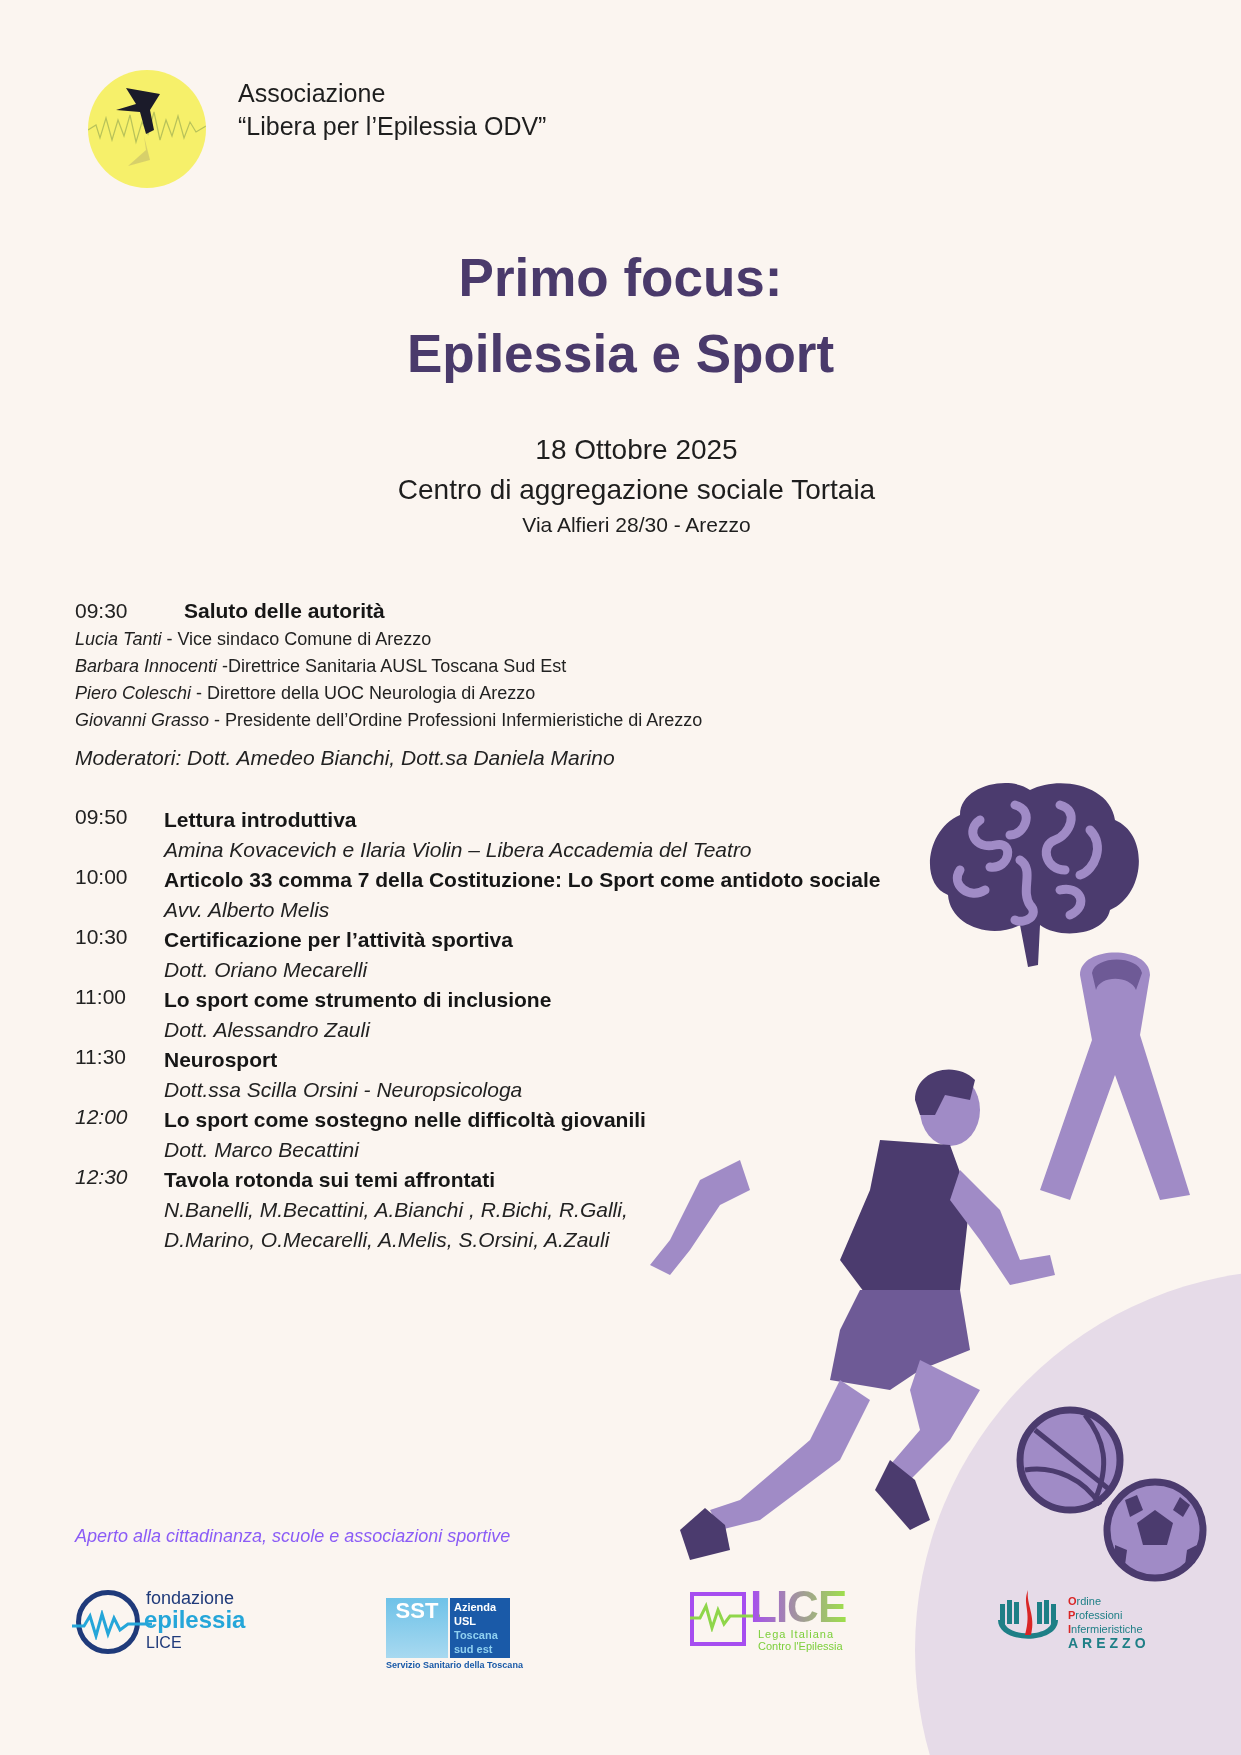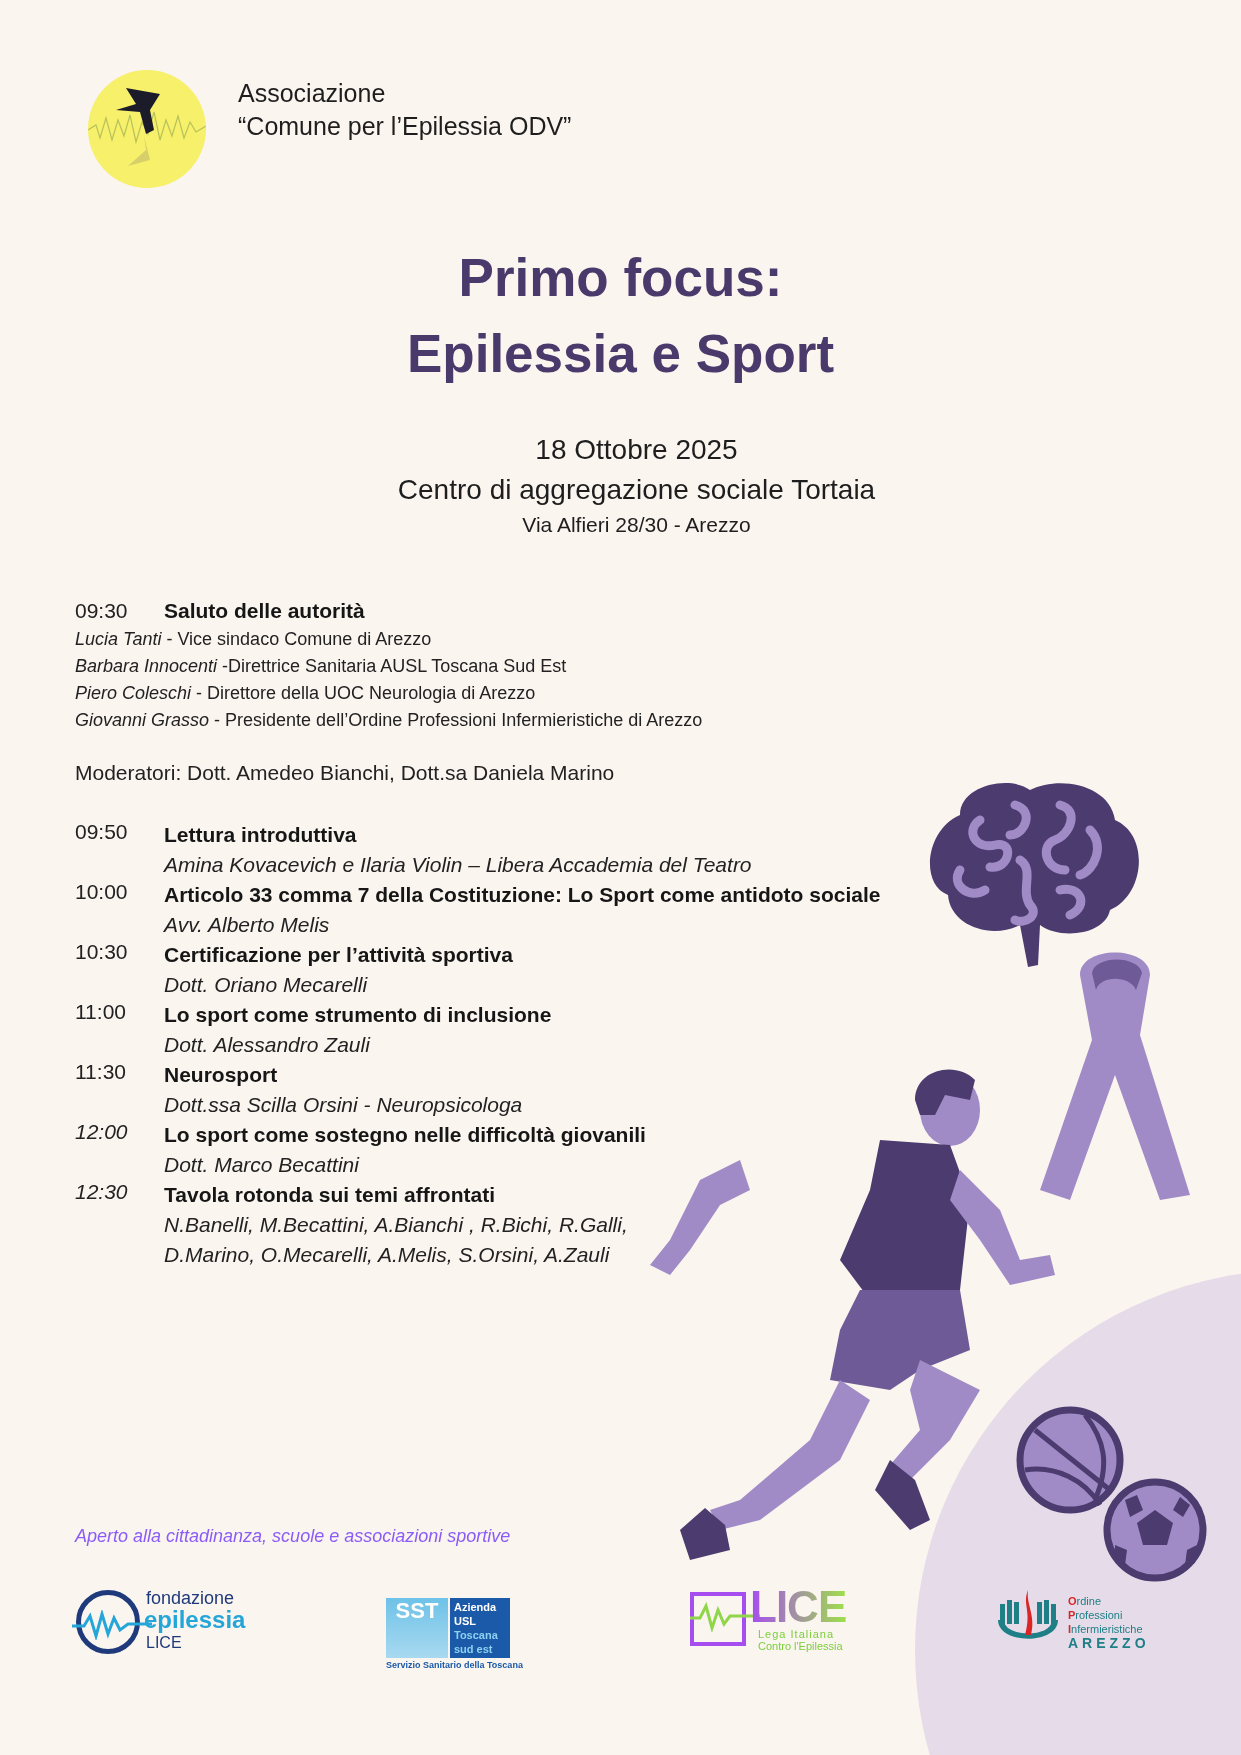--- a/index.html
+++ b/index.html
@@ -36,27 +36,27 @@
     .when {
       position: absolute; left: 0; width: 1241px; text-align: center;
       top: 430px; color: #1e1e1e; margin-left: 16px;
     }
     .when .date { font-size: 28px; line-height: 40px; }
     .when .place { font-size: 28px; line-height: 40px; }
     .when .addr { font-size: 21px; line-height: 30px; }
 
     
     .prog { position: absolute; left: 75px; top: 596px; width: 860px; }
-    .first-head { display: flex; align-items: baseline; font-size: 21px; line-height: 30px; }
+    .first-head { display: flex; align-items: baseline; font-size: 21px; line-height: 30px; gap: 20px; }
     .time { width: 89px; flex: 0 0 89px; font-size: 21px; color: #222; }
     .time.it { font-style: italic; }
     .stitle { font-weight: bold; font-size: 21px; color: #161616; }
     .auth-list { font-size: 18px; line-height: 27px; color: #222; }
     .auth-list .nm { font-style: italic; margin-top: 20px; }
-    .moderators { font-size: 21px; line-height: 30px; margin-top: 24px; color: #222; }
+    .moderators { font-style: italic; font-size: 21px; line-height: 30px; margin-top: 9px; color: #222; }
 
     .session { display: flex; }
     .session .body { display: flex; flex-direction: column; }
     .session .line { font-size: 21px; line-height: 30px; }
     .session .speaker { font-style: italic; font-size: 21px; line-height: 30px; color: #222; }
 
     .open-note {
       position: absolute; left: 75px; top: 1526px; font-style: italic; font-size: 18px; color: #8b5cf6;
     }
 
@@ -92,21 +92,21 @@
 
 <div class="logo-circle">
   <svg width="118" height="118" viewBox="0 0 118 118">
     <polyline points="0,60 8,55 12,68 18,48 24,70 30,50 36,66 42,45 48,72 54,52 60,64 66,42 72,70 78,50 84,66 90,46 96,68 102,52 108,62 118,56" fill="none" stroke="#b8c25a" stroke-width="1.2"></polyline>
     <path d="M38 18 L72 24 L62 40 L66 60 L58 64 L52 42 L28 40 L48 34 Z" fill="#1b1b2a"></path>
     <path d="M56 66 L62 90 L40 96 L58 80 Z" fill="#cfc86a" opacity="0.8"></path>
   </svg>
 </div>
 <div class="assoc">
   <div>Associazione</div>
-  <div>“Comune per l’Epilessia ODV”</div>
+  <div>“Libera per l’Epilessia ODV”</div>
 </div>
 
 <div class="title">
   <div>Primo focus:</div>
   <div>Epilessia e Sport</div>
 </div>
 
 <div class="when">
   <div class="date">18 Ottobre 2025</div>
   <div class="place">Centro di aggregazione sociale Tortaia</div>

